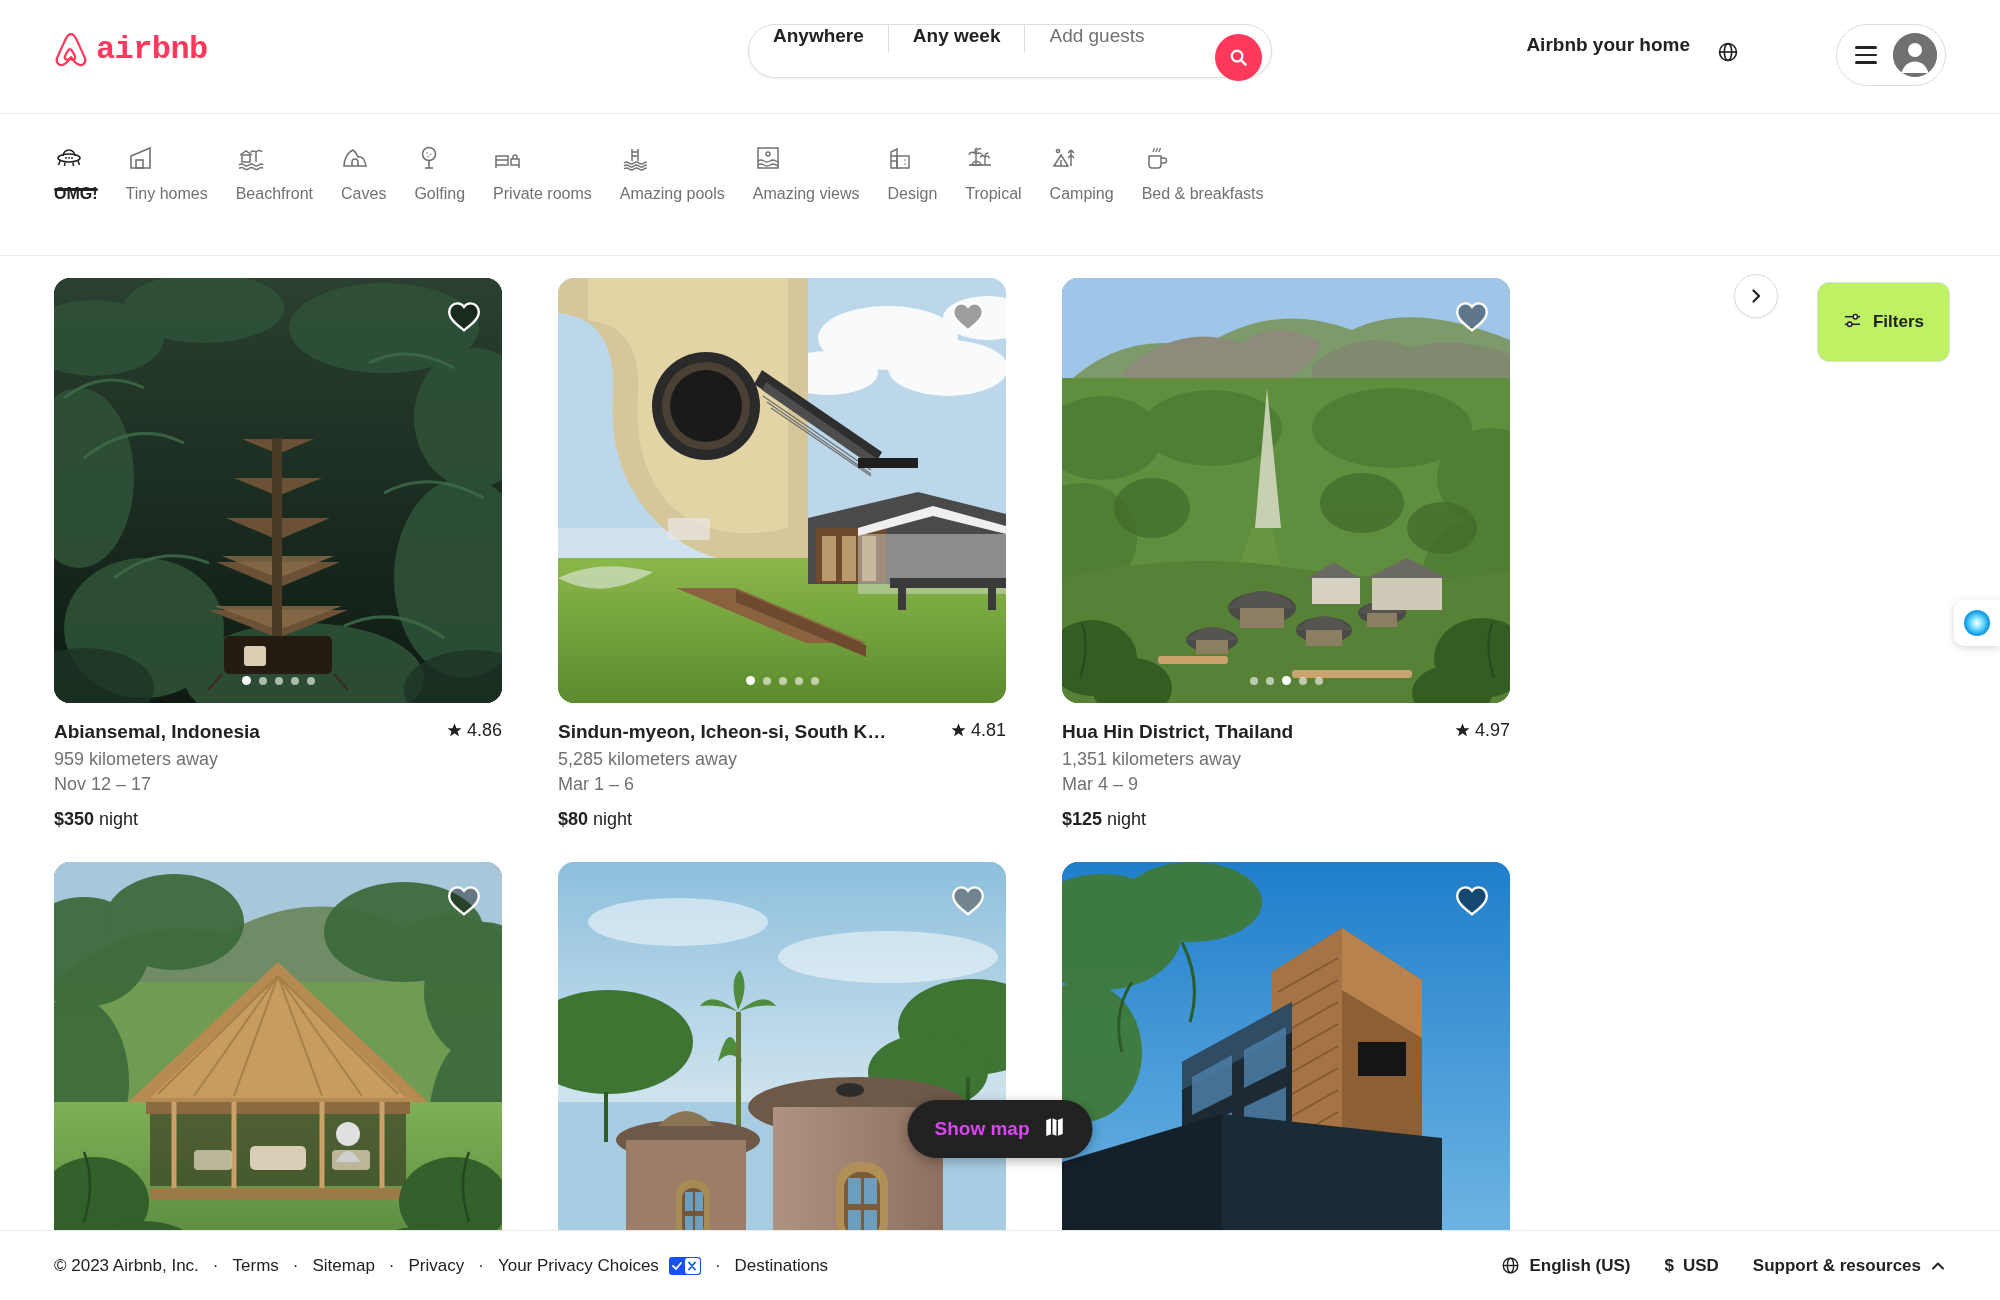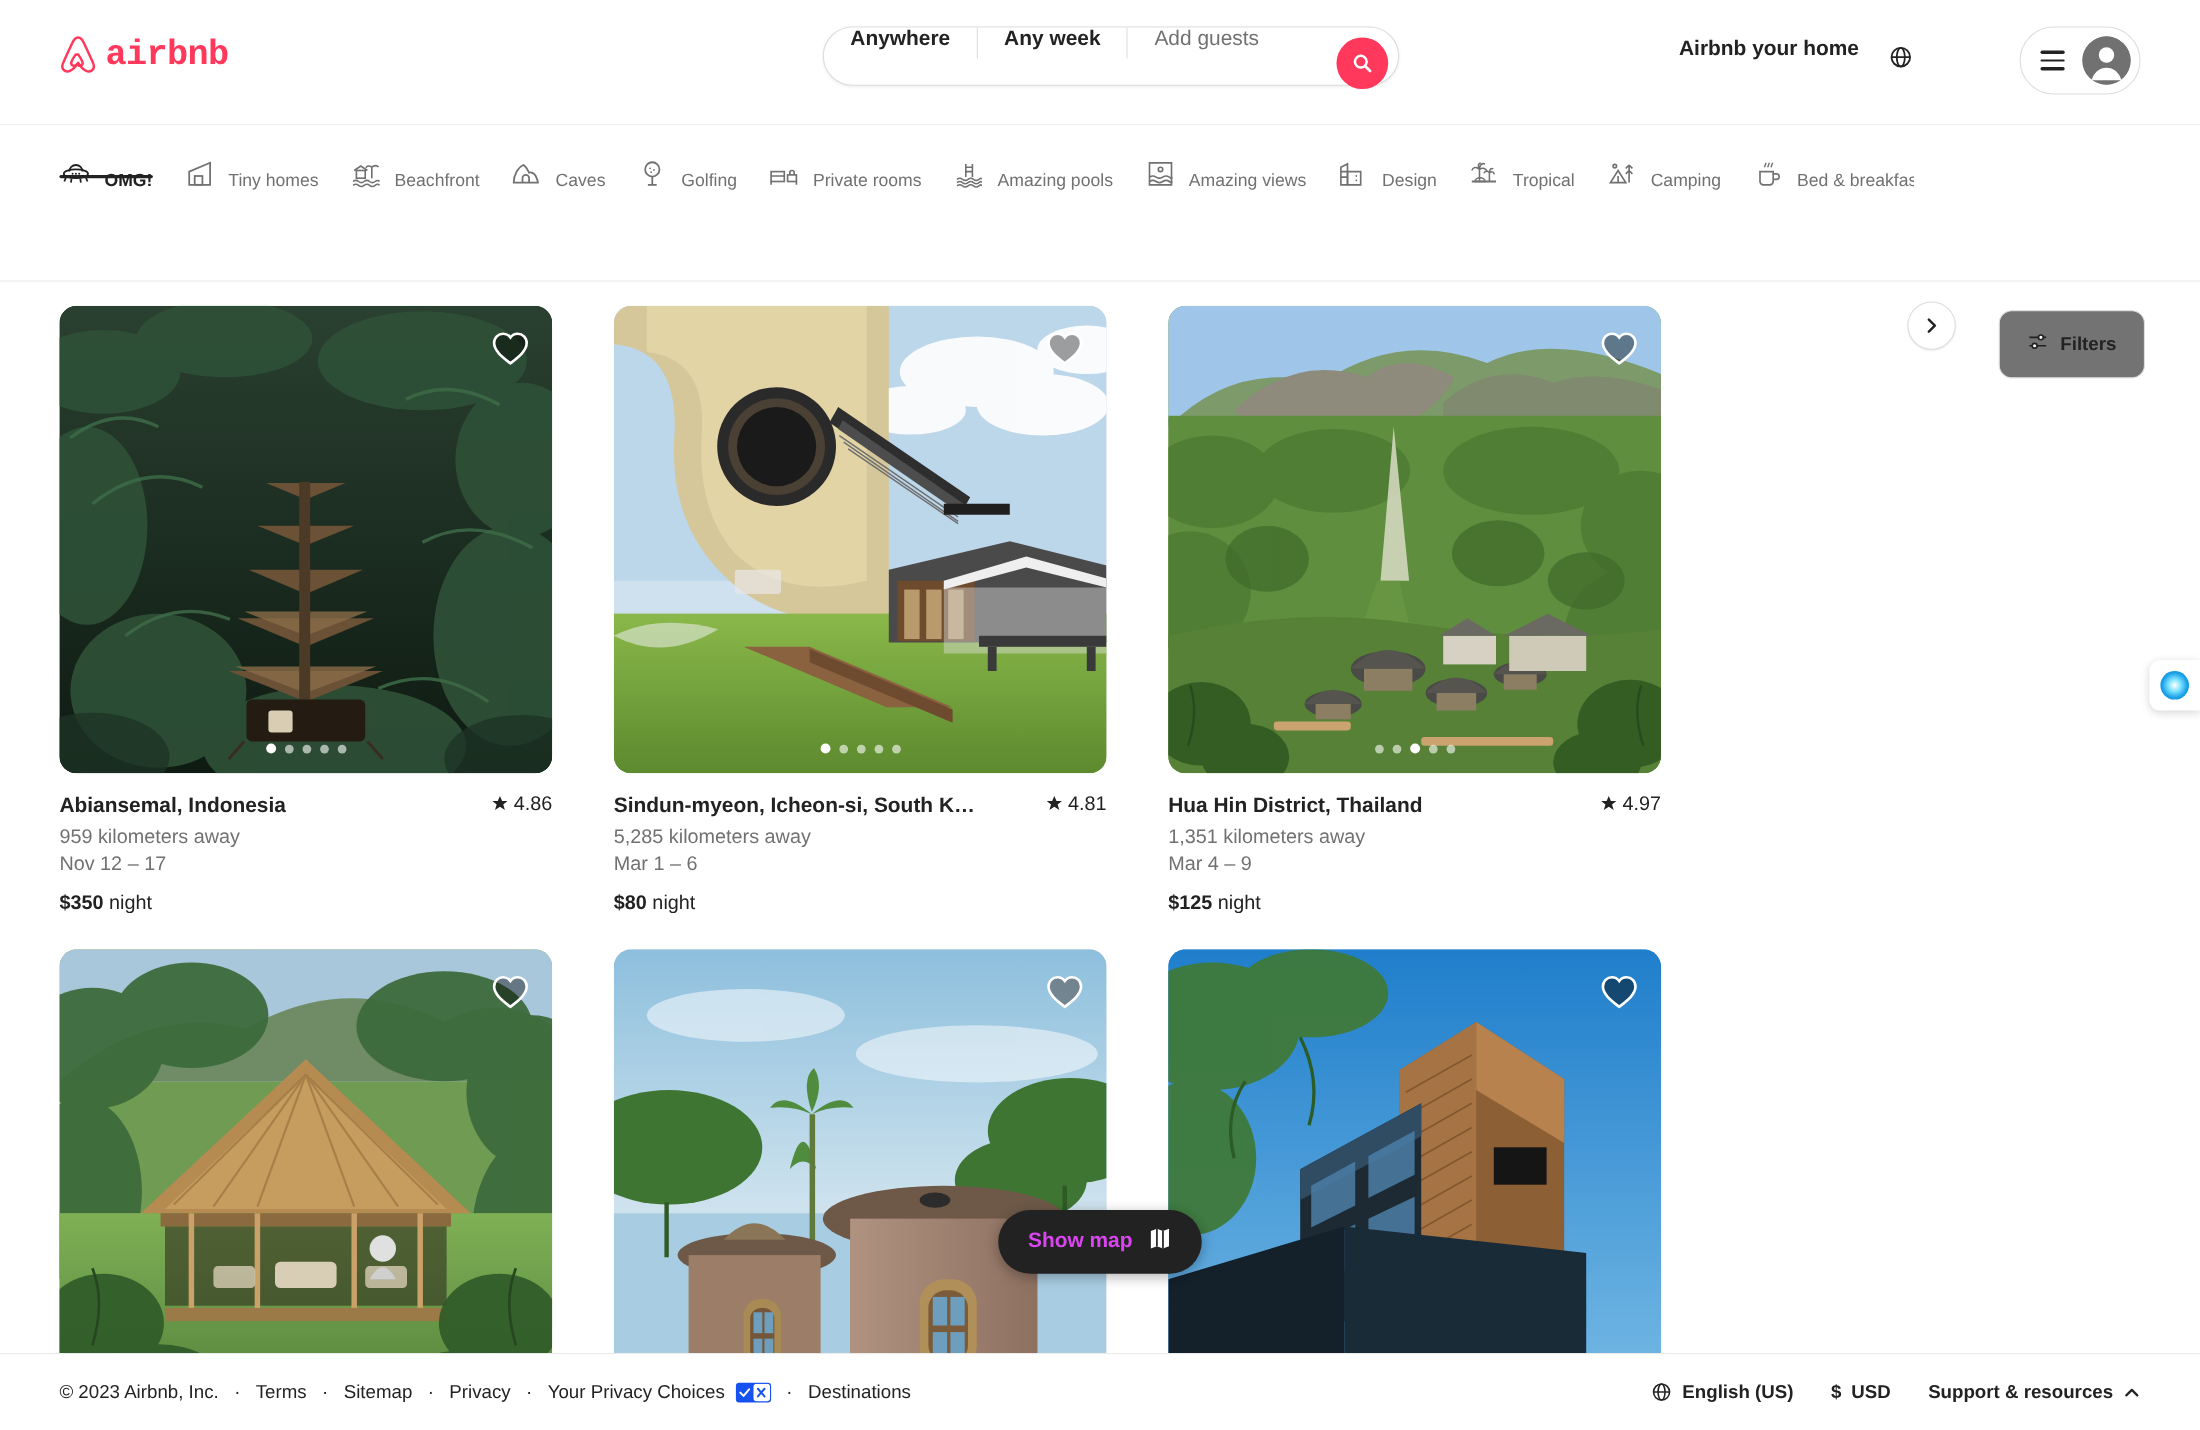--- a/index.html
+++ b/index.html
@@ -74,44 +74,44 @@
   
   .catbar {
     position: absolute; top: 114px; left: 0; width: 2000px; height: 142px;
     background: #fff; border-bottom: 1px solid #ebebeb;
   }
   .cat-scroll {
     position: absolute; left: 40px; top: 0; width: 1700px; height: 142px;
     display: flex; align-items: flex-start; gap: 0; overflow: hidden;
   }
   .cat {
-    min-width: 0; padding: 28px 14px 0 14px; display: flex; flex-direction: row;
-    align-items: flex-end; gap: 11px; cursor: pointer; position: relative; flex: 0 0 auto;
+    min-width: 0; padding: 28px 14px 0 14px; display: flex; flex-direction: column;
+    align-items: flex-start; gap: 11px; cursor: pointer; position: relative; flex: 0 0 auto;
   }
   .cat .ci { height: 32px; display: flex; align-items: center; justify-content: center; }
   .cat .cl {
     font-size: 16px; color: #717171; white-space: nowrap; font-weight: 400;
   }
   .cat.active .cl { color: #222; font-weight: 600; }
   .cat.active::after {
     content: ""; position: absolute; left: 14px; right: 14px; bottom: 12px;
     height: 3px; background: #222; border-radius: 2px;
   }
   .cat.active .ci svg { stroke: #222; }
 
   .cat-next {
     position: absolute; left: 1734px; top: 182px; transform: translateY(-50%);
     width: 44px; height: 44px; border-radius: 50%; border: 1px solid #dddddd;
     background: #fff; display: flex; align-items: center; justify-content: center;
     cursor: pointer; box-shadow: 0 1px 2px rgba(0,0,0,0.08);
   }
   .filters-btn {
     position: absolute; left: 1817px; top: 168px;
-    width: 133px; height: 62px; border: 1px solid #dddddd; border-radius: 12px;
-    background: #737373; display: flex; align-items: center; justify-content: center;
+    width: 133px; height: 80px; border: 1px solid #dddddd; border-radius: 12px;
+    background: #bef264; display: flex; align-items: center; justify-content: center;
     gap: 11px; cursor: pointer;
   }
   .filters-btn .fl { font-size: 17px; font-weight: 600; color: #222; }
 
   
   .grid {
     position: absolute; top: 278px; left: 54px; width: 1892px;
     display: flex; flex-wrap: wrap; gap: 0 56px;
   }
   .card { width: 448px; margin-bottom: 32px; cursor: pointer; position: relative; }

